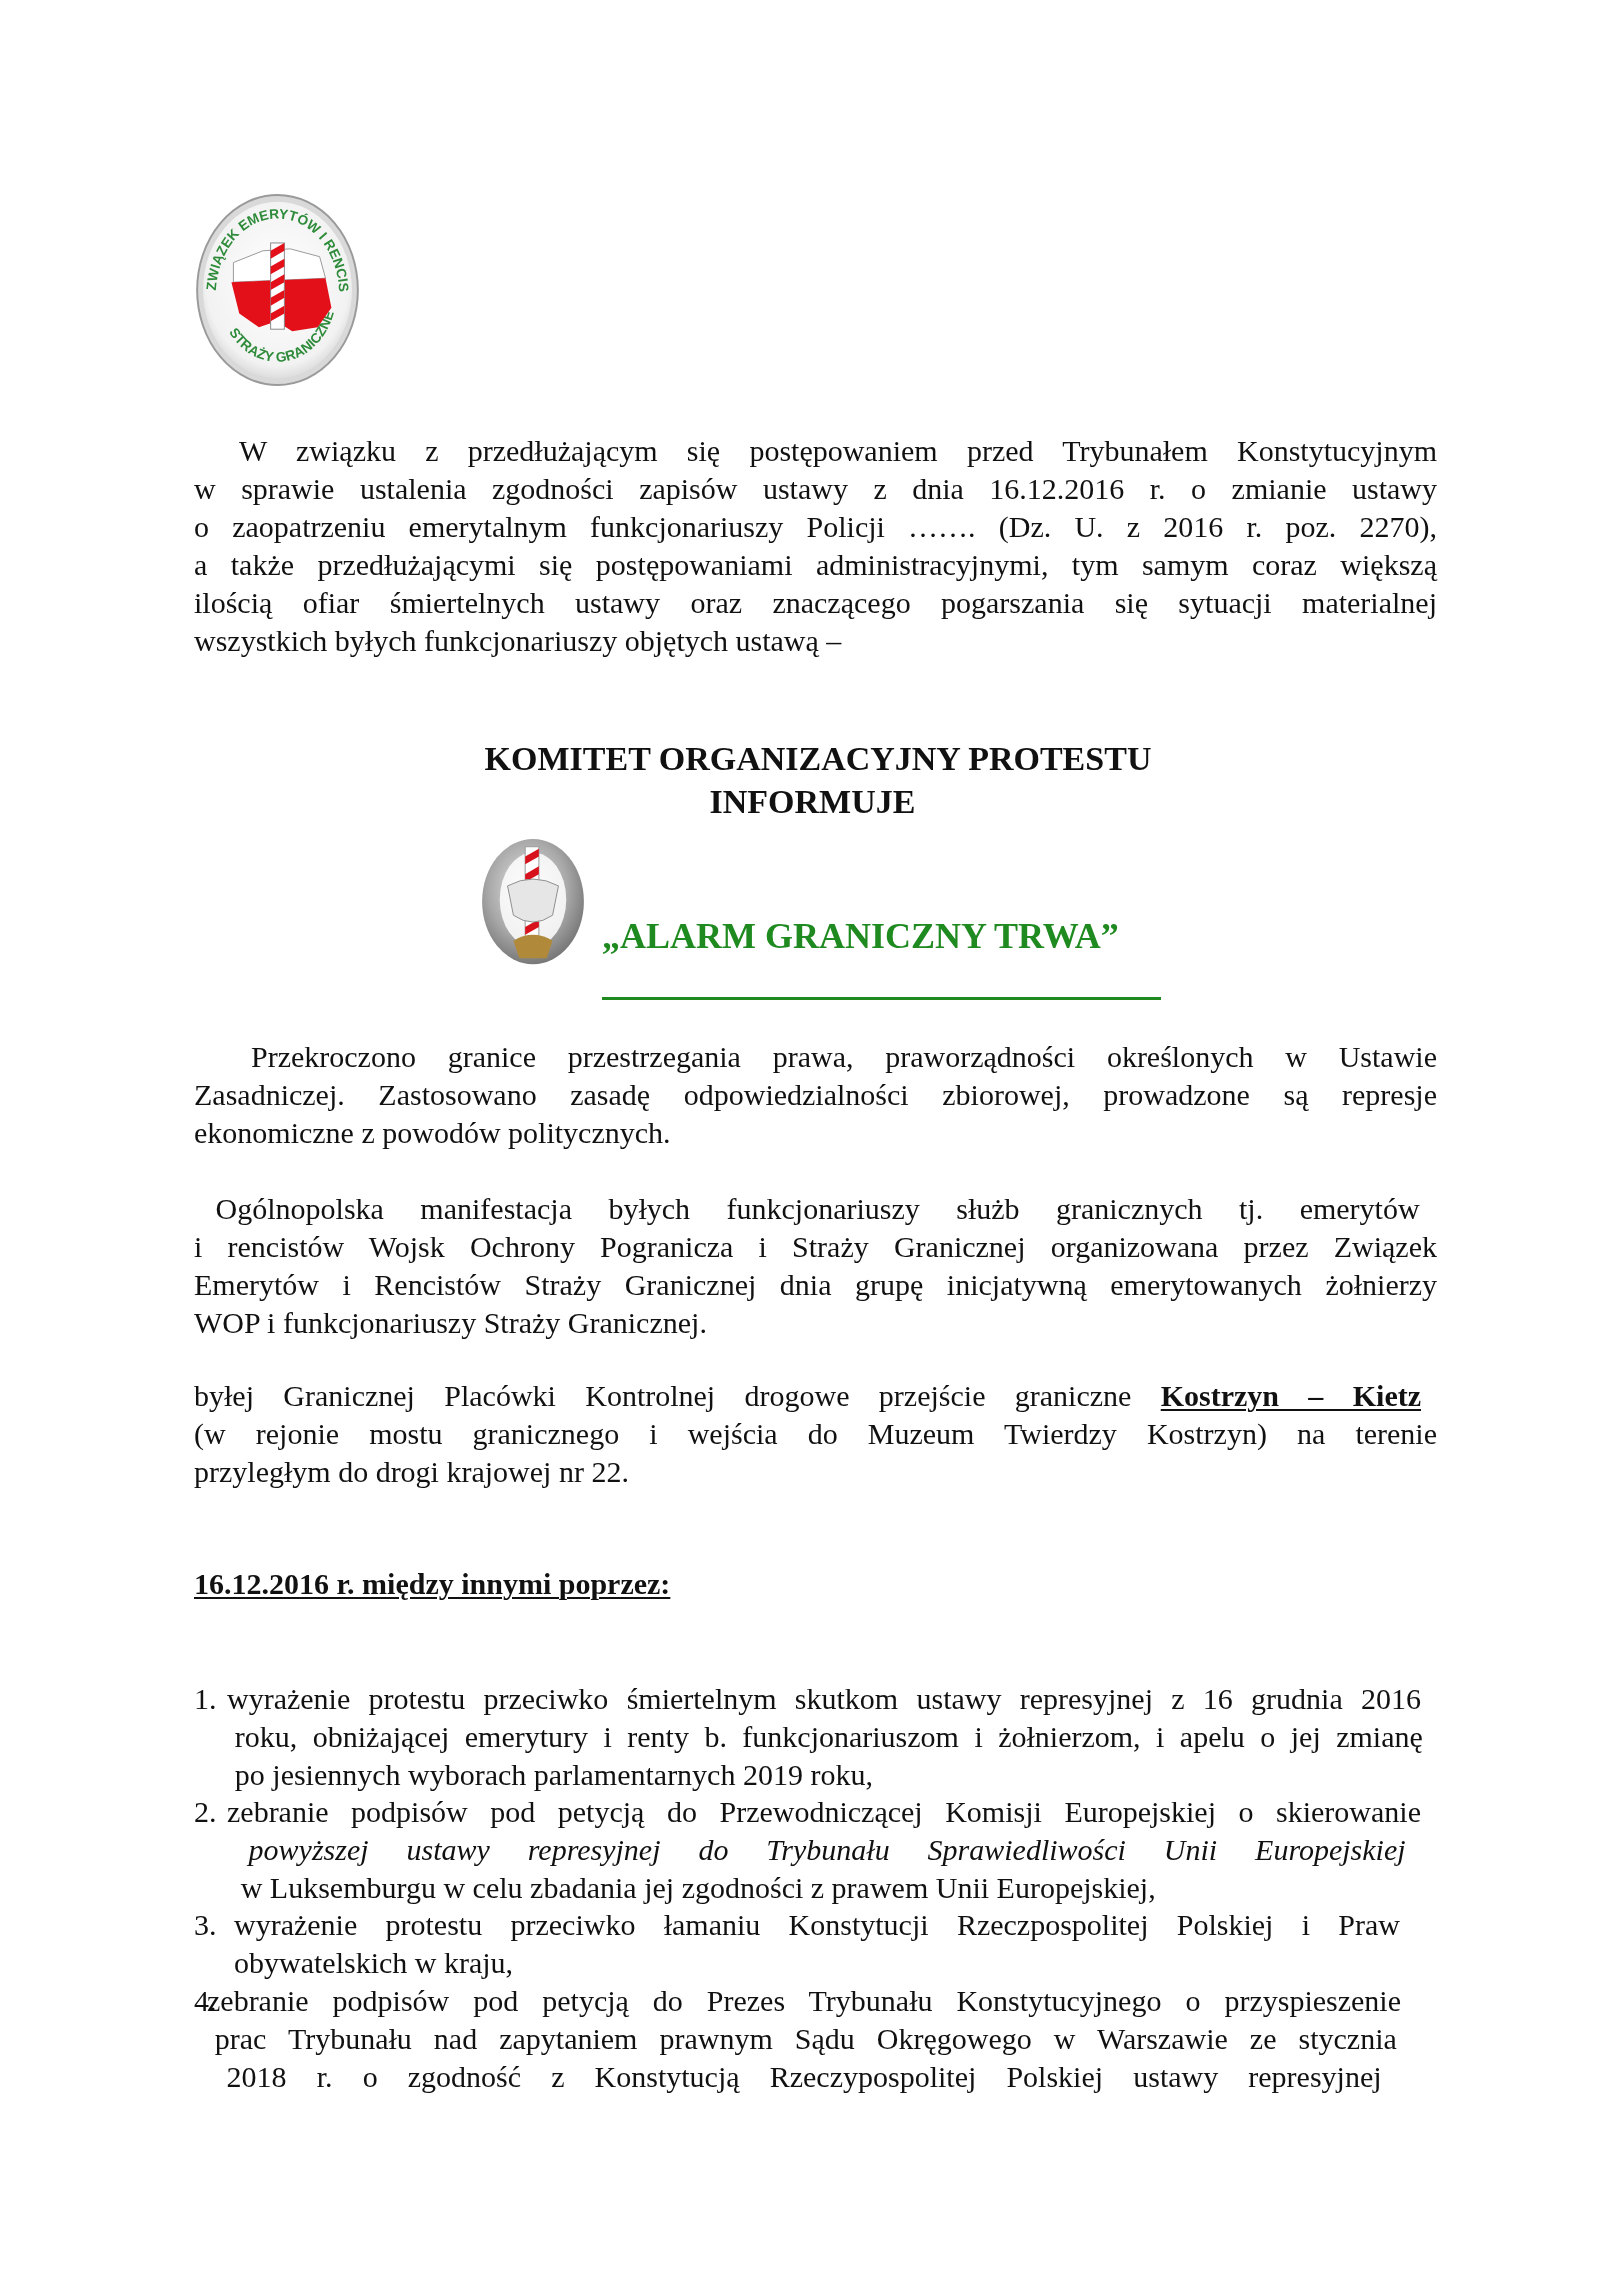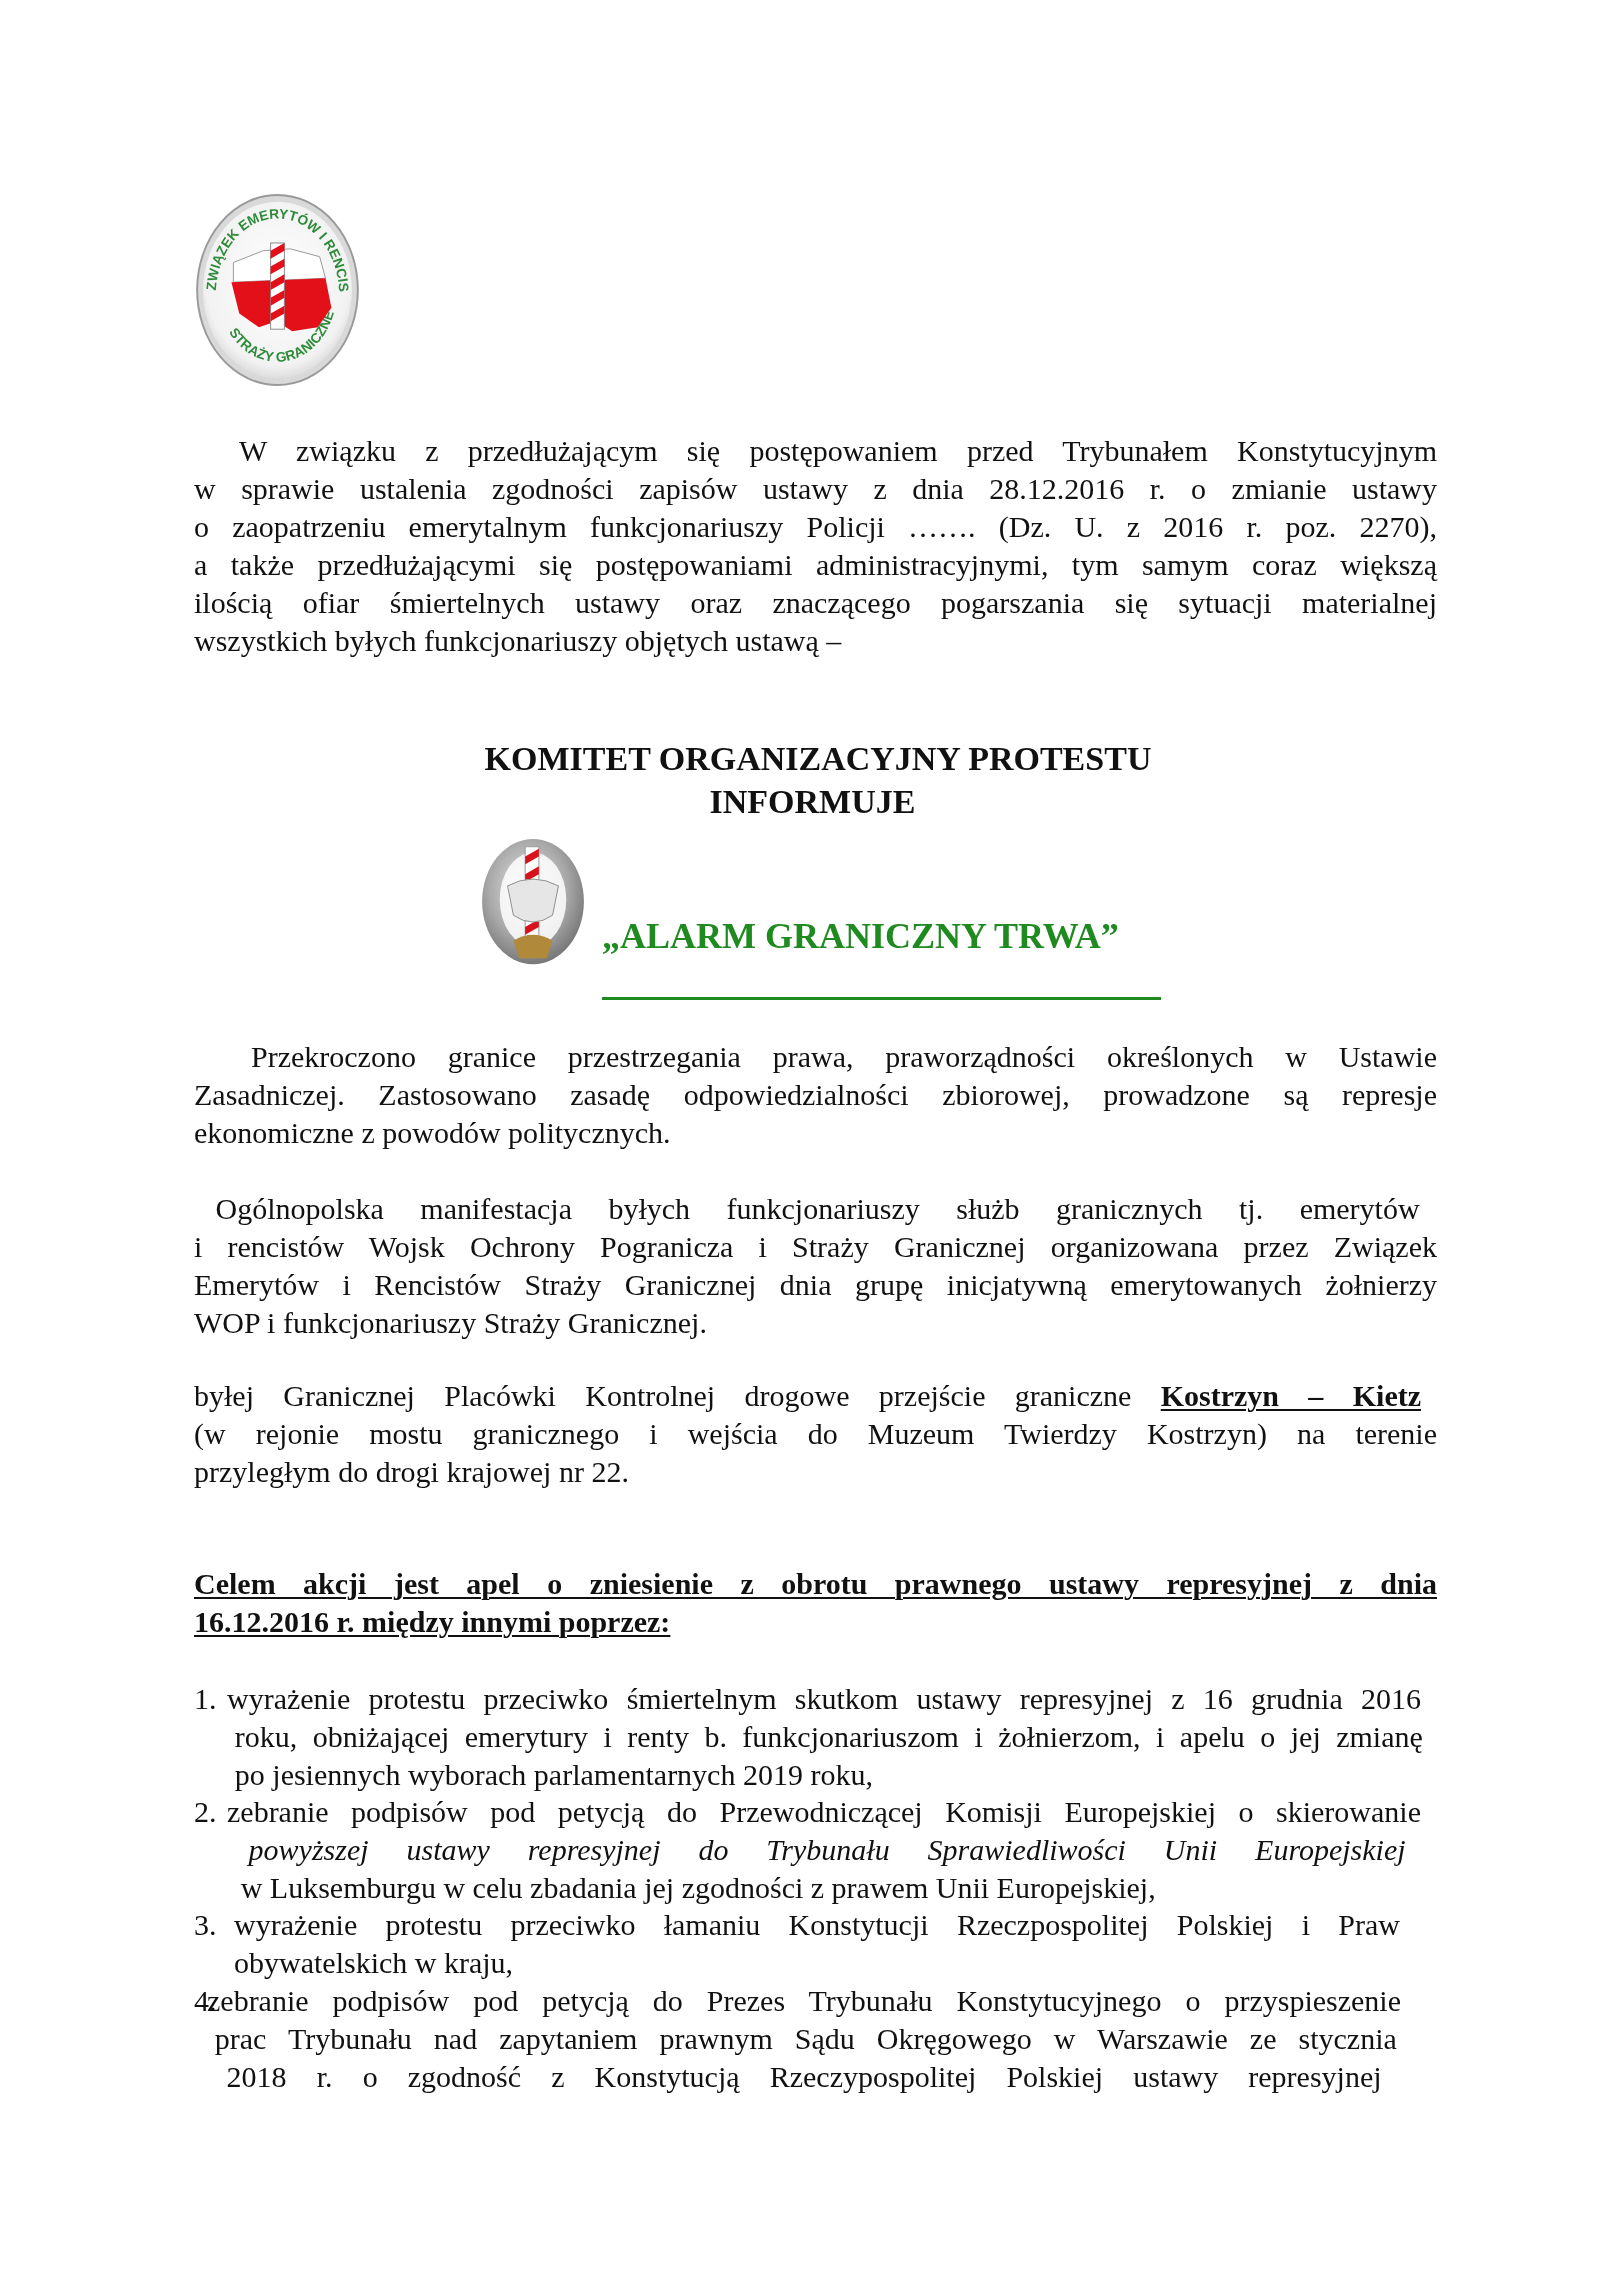--- a/index.html
+++ b/index.html
@@ -44,21 +44,21 @@
 
     <path d="M38 92 L134 88 L140 118 L126 138 L100 142 L84 132 L66 138 L46 124 Z" fill="#e3101a"></path>
 
     <rect x="78" y="52" width="14" height="88" fill="#ffffff" stroke="#888" stroke-width="1"></rect>
     <path d="M78 60 L92 52 L92 60 L78 68 Z M78 76 L92 68 L92 76 L78 84 Z M78 92 L92 84 L92 92 L78 100 Z M78 108 L92 100 L92 108 L78 116 Z M78 124 L92 116 L92 124 L78 132 Z" fill="#e3101a"></path>
   </svg>
 </div>
 
 <div class="para" style="top:432px;">
   <span class="line" style="padding-left:45px;">W związku z przedłużającym się postępowaniem przed Trybunałem Konstytucyjnym</span>
-  <span class="line">w sprawie ustalenia zgodności zapisów ustawy z dnia 28.12.2016 r. o zmianie ustawy</span>
+  <span class="line">w sprawie ustalenia zgodności zapisów ustawy z dnia 16.12.2016 r. o zmianie ustawy</span>
   <span class="line">o zaopatrzeniu emerytalnym funkcjonariuszy Policji ……. (Dz. U. z 2016 r. poz. 2270),</span>
   <span class="line">a także przedłużającymi się postępowaniami administracyjnymi, tym samym coraz większą</span>
   <span class="line">ilością ofiar śmiertelnych ustawy oraz znaczącego pogarszania się sytuacji materialnej</span>
   <span class="line last">wszystkich byłych funkcjonariuszy objętych ustawą –</span>
 </div>
 
 <div class="heading" style="top:737px;">
   <div style="padding-left:16px;">KOMITET ORGANIZACYJNY PROTESTU</div>
   <div style="padding-left:4.9px;">INFORMUJE</div>
 </div>
@@ -100,21 +100,20 @@
 <div class="para" style="top:1377px;">
   <span class="line" style="width:1227px;">
     <span>byłej Granicznej Placówki Kontrolnej drogowe przejście graniczne</span>
     <span class="bold ul">Kostrzyn – Kietz</span>
   </span>
   <span class="line">(w rejonie mostu granicznego i wejścia do Muzeum Twierdzy Kostrzyn) na terenie</span>
   <span class="line last">przyległym do drogi krajowej nr 22.</span>
 </div>
 
 <div class="para bold" style="top:1565px;">
-  <span class="line ul">Celem akcji jest apel o zniesienie z obrotu prawnego ustawy represyjnej z dnia</span>
   <span class="line last ul">16.12.2016 r. między innymi poprzez:</span>
 </div>
 
 <div class="list-item" style="top:1680px;">
   <span class="list-num">1.</span>
   <div style="margin-left:33px; width:1194px;">
     <span class="list-line">wyrażenie protestu przeciwko śmiertelnym skutkom ustawy represyjnej z 16 grudnia 2016</span>
     <span class="list-line" style="padding-left:7.8px; width:1188px;">roku, obniżającej emerytury i renty b. funkcjonariuszom i żołnierzom, i apelu o jej zmianę</span>
     <span class="list-line last" style="padding-left:7.8px;">po jesiennych wyborach parlamentarnych 2019 roku,</span>
   </div>

